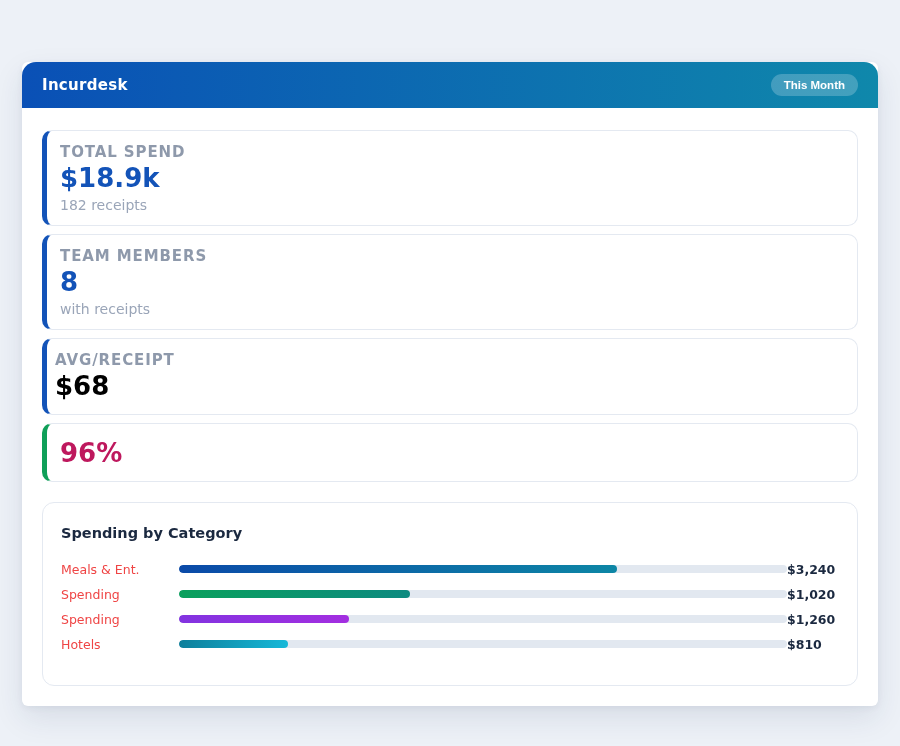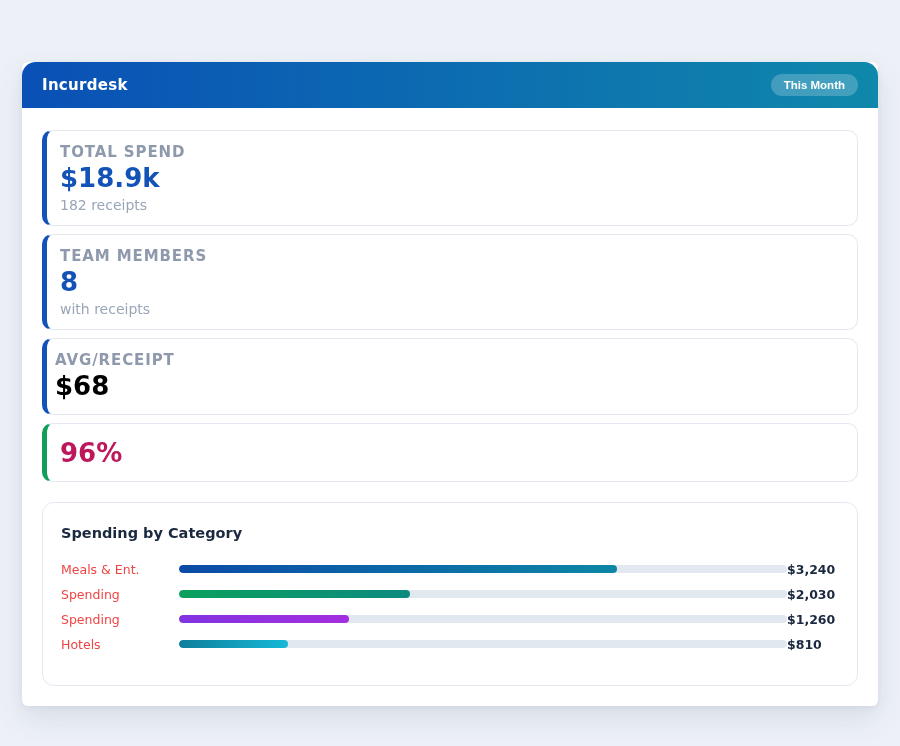--- a/index.html
+++ b/index.html
@@ -162,21 +162,21 @@
           </div>
         <div class="chart-row-value">$3,240</div>
       </div>
 
 
       <div class="chart-row">
         <div class="chart-row-label">Spending</div>
         <div class="bar-track" style="background: rgb(226, 232, 240);">
             <div class="bar-fill" style="width: 38%; background: linear-gradient(90deg, rgb(10, 160, 92), rgb(13, 138, 128));"></div>
           </div>
-        <div class="chart-row-value">$2,030</div>
+        <div class="chart-row-value">$1,020</div>
       </div>
 
       <div class="chart-row">
         <div class="chart-row-label">Spending</div>
         <div class="bar-track" style="background: rgb(226, 232, 240);">
             <div class="bar-fill" style="width: 28%; background: linear-gradient(90deg, rgb(130, 51, 224), rgb(163, 46, 224));"></div>
           </div>
         <div class="chart-row-value">$1,260</div>
       </div>
 

